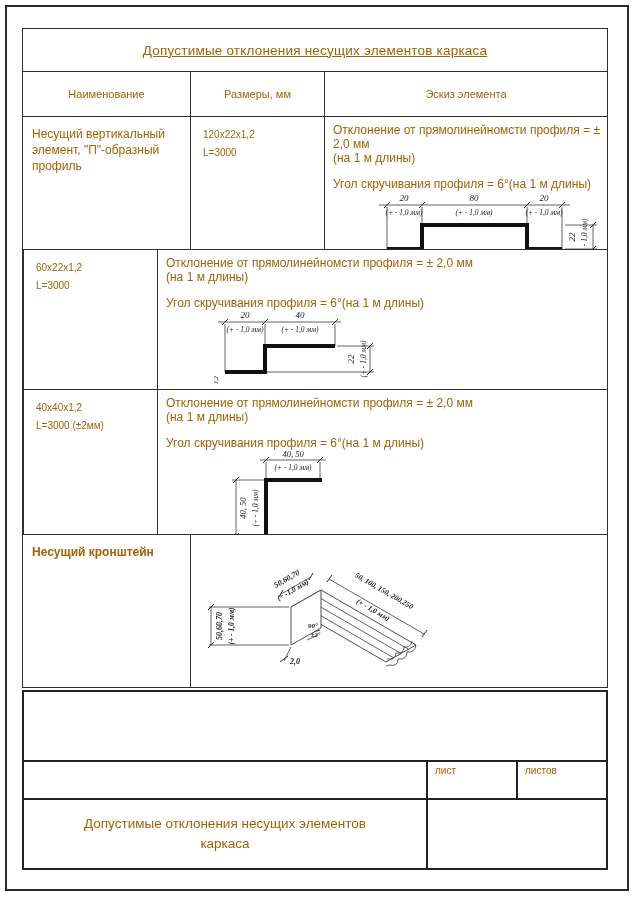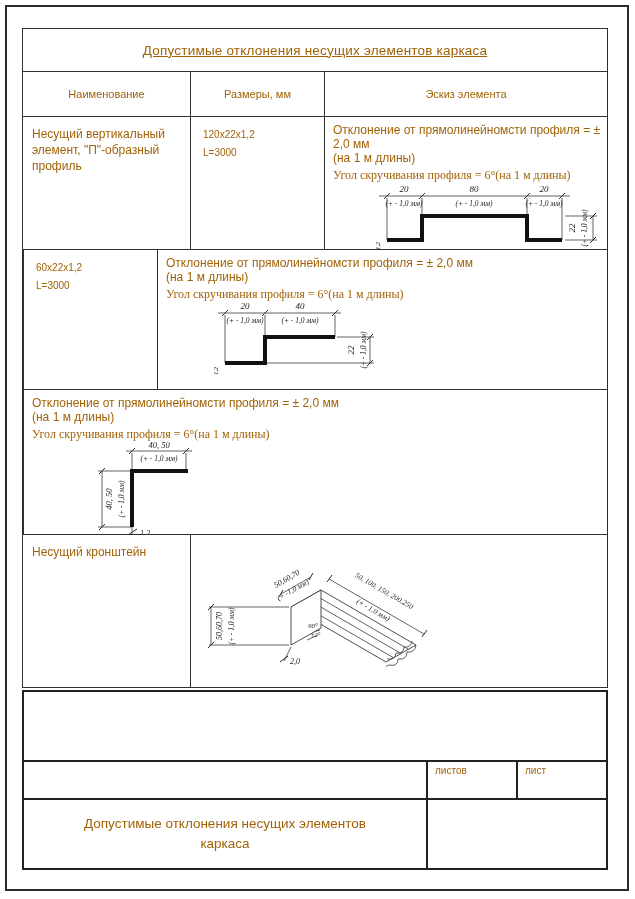--- a/index.html
+++ b/index.html
@@ -12,29 +12,29 @@
   
   .main-table { position:absolute; left:22px; top:28px; width:586px;
                 border:1px solid #2f2f2f; background:#fff; }
   .t-title-row { height:43px; border-bottom:1px solid #2f2f2f;
                  display:flex; align-items:center; justify-content:center; }
   .doc-title { font-size:13.5px; text-decoration:underline; letter-spacing:.2px; }
   .t-header-row { height:45px; border-bottom:1px solid #2f2f2f; display:flex; }
   .t-header-row .hc { display:flex; align-items:center; justify-content:center;
                       font-size:11px; }
   .t-row { display:flex; border-bottom:1px solid #2f2f2f; }
-  .t-row:last-child { border-bottom:none; }
+  .t-row:last-child { border-bottom:none;font-weight:bold; }
   .c1 { width:167px; padding:9px 6px 6px 9px; font-size:12px; line-height:16px; }
   .c2 { width:134px; padding:9px 6px 6px 12px; font-size:10px; line-height:18px;
         border-left:1px solid #2f2f2f; }
   .c3 { flex:1; border-left:1px solid #2f2f2f; position:relative; overflow:hidden; }
   .hc1 { width:167px; } .hc2 { width:134px; border-left:1px solid #2f2f2f; }
   .hc3 { flex:1; border-left:1px solid #2f2f2f; }
   .notes { padding:6px 4px 0 8px; font-size:12px; line-height:14px; }
-  .notes .n3 { margin-top:3px;font-family:Liberation Serif, serif; }
+  .notes .n3 { margin-top:12px; }
   .sketch { display:block; }
 
   
   .thin  { stroke:#3a3a3a; stroke-width:0.8; fill:none; }
   .tick  { stroke:#2a2a2a; stroke-width:1; fill:none; }
   .thick { stroke:#111; stroke-width:4; fill:none; stroke-linejoin:miter; }
   .face  { fill:#fff; stroke:#3a3a3a; stroke-width:0.9; }
   .dim   { font-family:"Liberation Serif", serif; font-style:italic; fill:#1a1a1a; }
 
   
@@ -148,20 +148,24 @@
           <text class="dim" x="87" y="22" font-size="7.5" text-anchor="middle">(+ - 1,0 мм)</text>
           <text class="dim" x="142" y="22" font-size="7.5" text-anchor="middle">(+ - 1,0 мм)</text>
           <text class="dim" font-size="9" text-anchor="middle" transform="rotate(-90 196 49)" x="196" y="49">22</text>
           <text class="dim" font-size="7.5" text-anchor="middle" transform="rotate(-90 208 49)" x="208" y="49">(+ - 1,0 мм)</text>
           <text class="dim" font-size="6.5" text-anchor="middle" transform="rotate(-90 60 70)" x="60" y="70">1,2</text>
         </svg>
       </div>
     </div>
 
     <div class="t-row" style="height:145px">
+      <div class="c2">
+        <div>40x40x1,2</div>
+        <div>L=3000 (±2мм)</div>
+      </div>
       <div class="c3">
         <div class="notes">
           <div>Отклонение от прямолинейномсти профиля = ± 2,0 мм</div>
           <div>(на 1 м длины)</div>
           <div class="n3">Угол скручивания профиля = 6°(на 1 м длины)</div>
         </div>
         <svg class="sketch" width="285" height="97" viewBox="0 0 285 97">
           <g class="thin">
             <line x1="102" y1="10" x2="168" y2="10"></line>
             <line x1="108" y1="12" x2="108" y2="28"></line>
@@ -231,22 +235,22 @@
           <text class="dim" x="99" y="129" font-size="8">2,0</text>
         </svg>
       </div>
     </div>
   </div>
 
   <div class="bottom-block">
     <div class="bb-empty"></div>
     <div class="bb-sheet">
       <div class="sp"></div>
+      <div class="cell">лист</div>
       <div class="cell">листов</div>
-      <div class="cell">лист</div>
     </div>
     <div class="bb-title">
       <div class="txt">
         <span>Допустимые отклонения несущих элементов каркаса</span>
       </div>
       <div class="blank"></div>
     </div>
   </div>
 </div>
 

